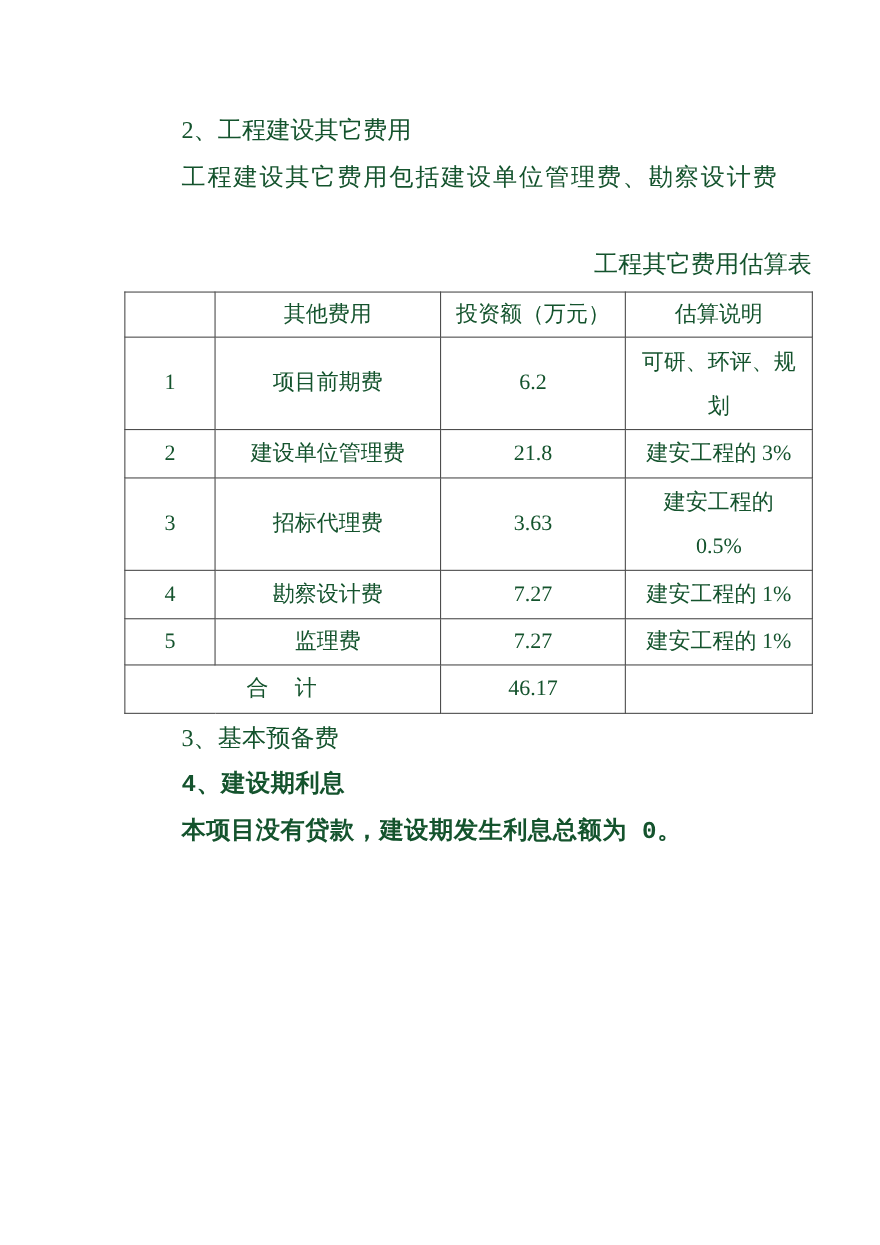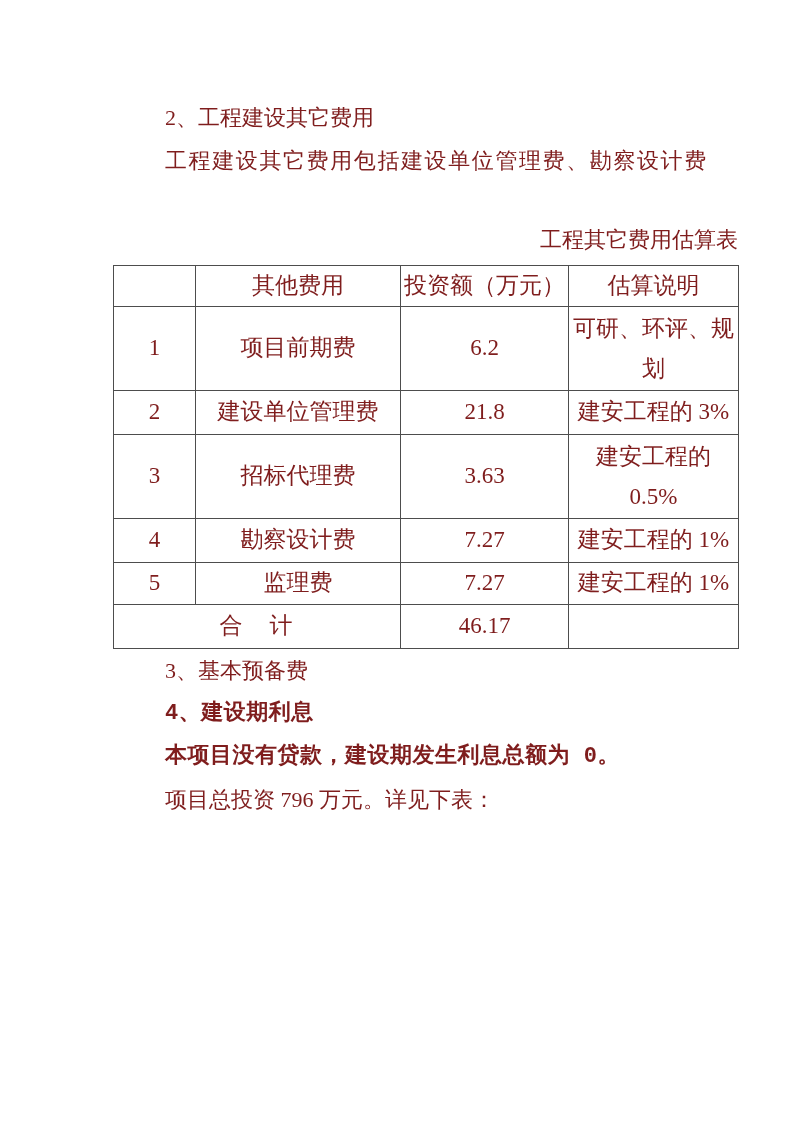--- a/index.html
+++ b/index.html
@@ -1,33 +1,33 @@
 <!DOCTYPE html>
 <html><head>
 <meta charset="utf-8">
 <style>
   html,body{margin:0;padding:0;background:#e8e8e8;}
   .page{
     width:800px;height:1132px;background:#ffffff;margin:0 auto;
     font-family:"Liberation Serif","DejaVu Serif",serif;
-    color:#7f1d1d;font-size:22px;overflow:hidden;box-sizing:border-box;
+    color:#14532d;font-size:22px;overflow:hidden;box-sizing:border-box;
   }
   .content{padding:96px 112px 0 120px;}
   .line{line-height:43px;white-space:nowrap;}
   .indent{text-indent:45px;}
   .sp{letter-spacing:1.6px;}
   .heiti{font-family:Liberation Mono, monospace;font-weight:600;letter-spacing:0.5px;}
   .tbl-title{width:625px;margin:36px 0 4px -7px;text-align:right;line-height:43px;}
   table.cost{
     border-collapse:collapse;table-layout:fixed;
     width:625px;margin-left:-7px;
   }
   table.cost td{
     border:1px solid #4d4d4d;text-align:center;vertical-align:middle;
-    padding:0;font-size:23px;line-height:1.15;overflow:hidden;
+    padding:0;font-size:20px;line-height:1.15;overflow:hidden;
   }
   td.name{text-align:left;padding-left:11px;}
   tr.h-head{height:41px;}
   tr.h-std{height:44px;}
   tr.h-tall{height:84px;}
   tr.h-row5{height:42px;}
   tr.h-total{height:44px;}
   .note-line{line-height:40px;}
   td.total-label{padding-left:120px;letter-spacing:2px;}
 </style>
@@ -104,16 +104,15 @@
           <td></td>
         </tr>
       </tbody>
     </table>
 
     <div class="line indent">3、基本预备费</div>
 
     <div class="line indent heiti">4、建设期利息</div>
     <div class="line indent heiti">本项目没有贷款，建设期发生利息总额为 0。</div>
 
-    <div class="line indent">项目总投资 796 万元。详见下表：</div>
 
   </div>
 </div>
 
 </body></html>

